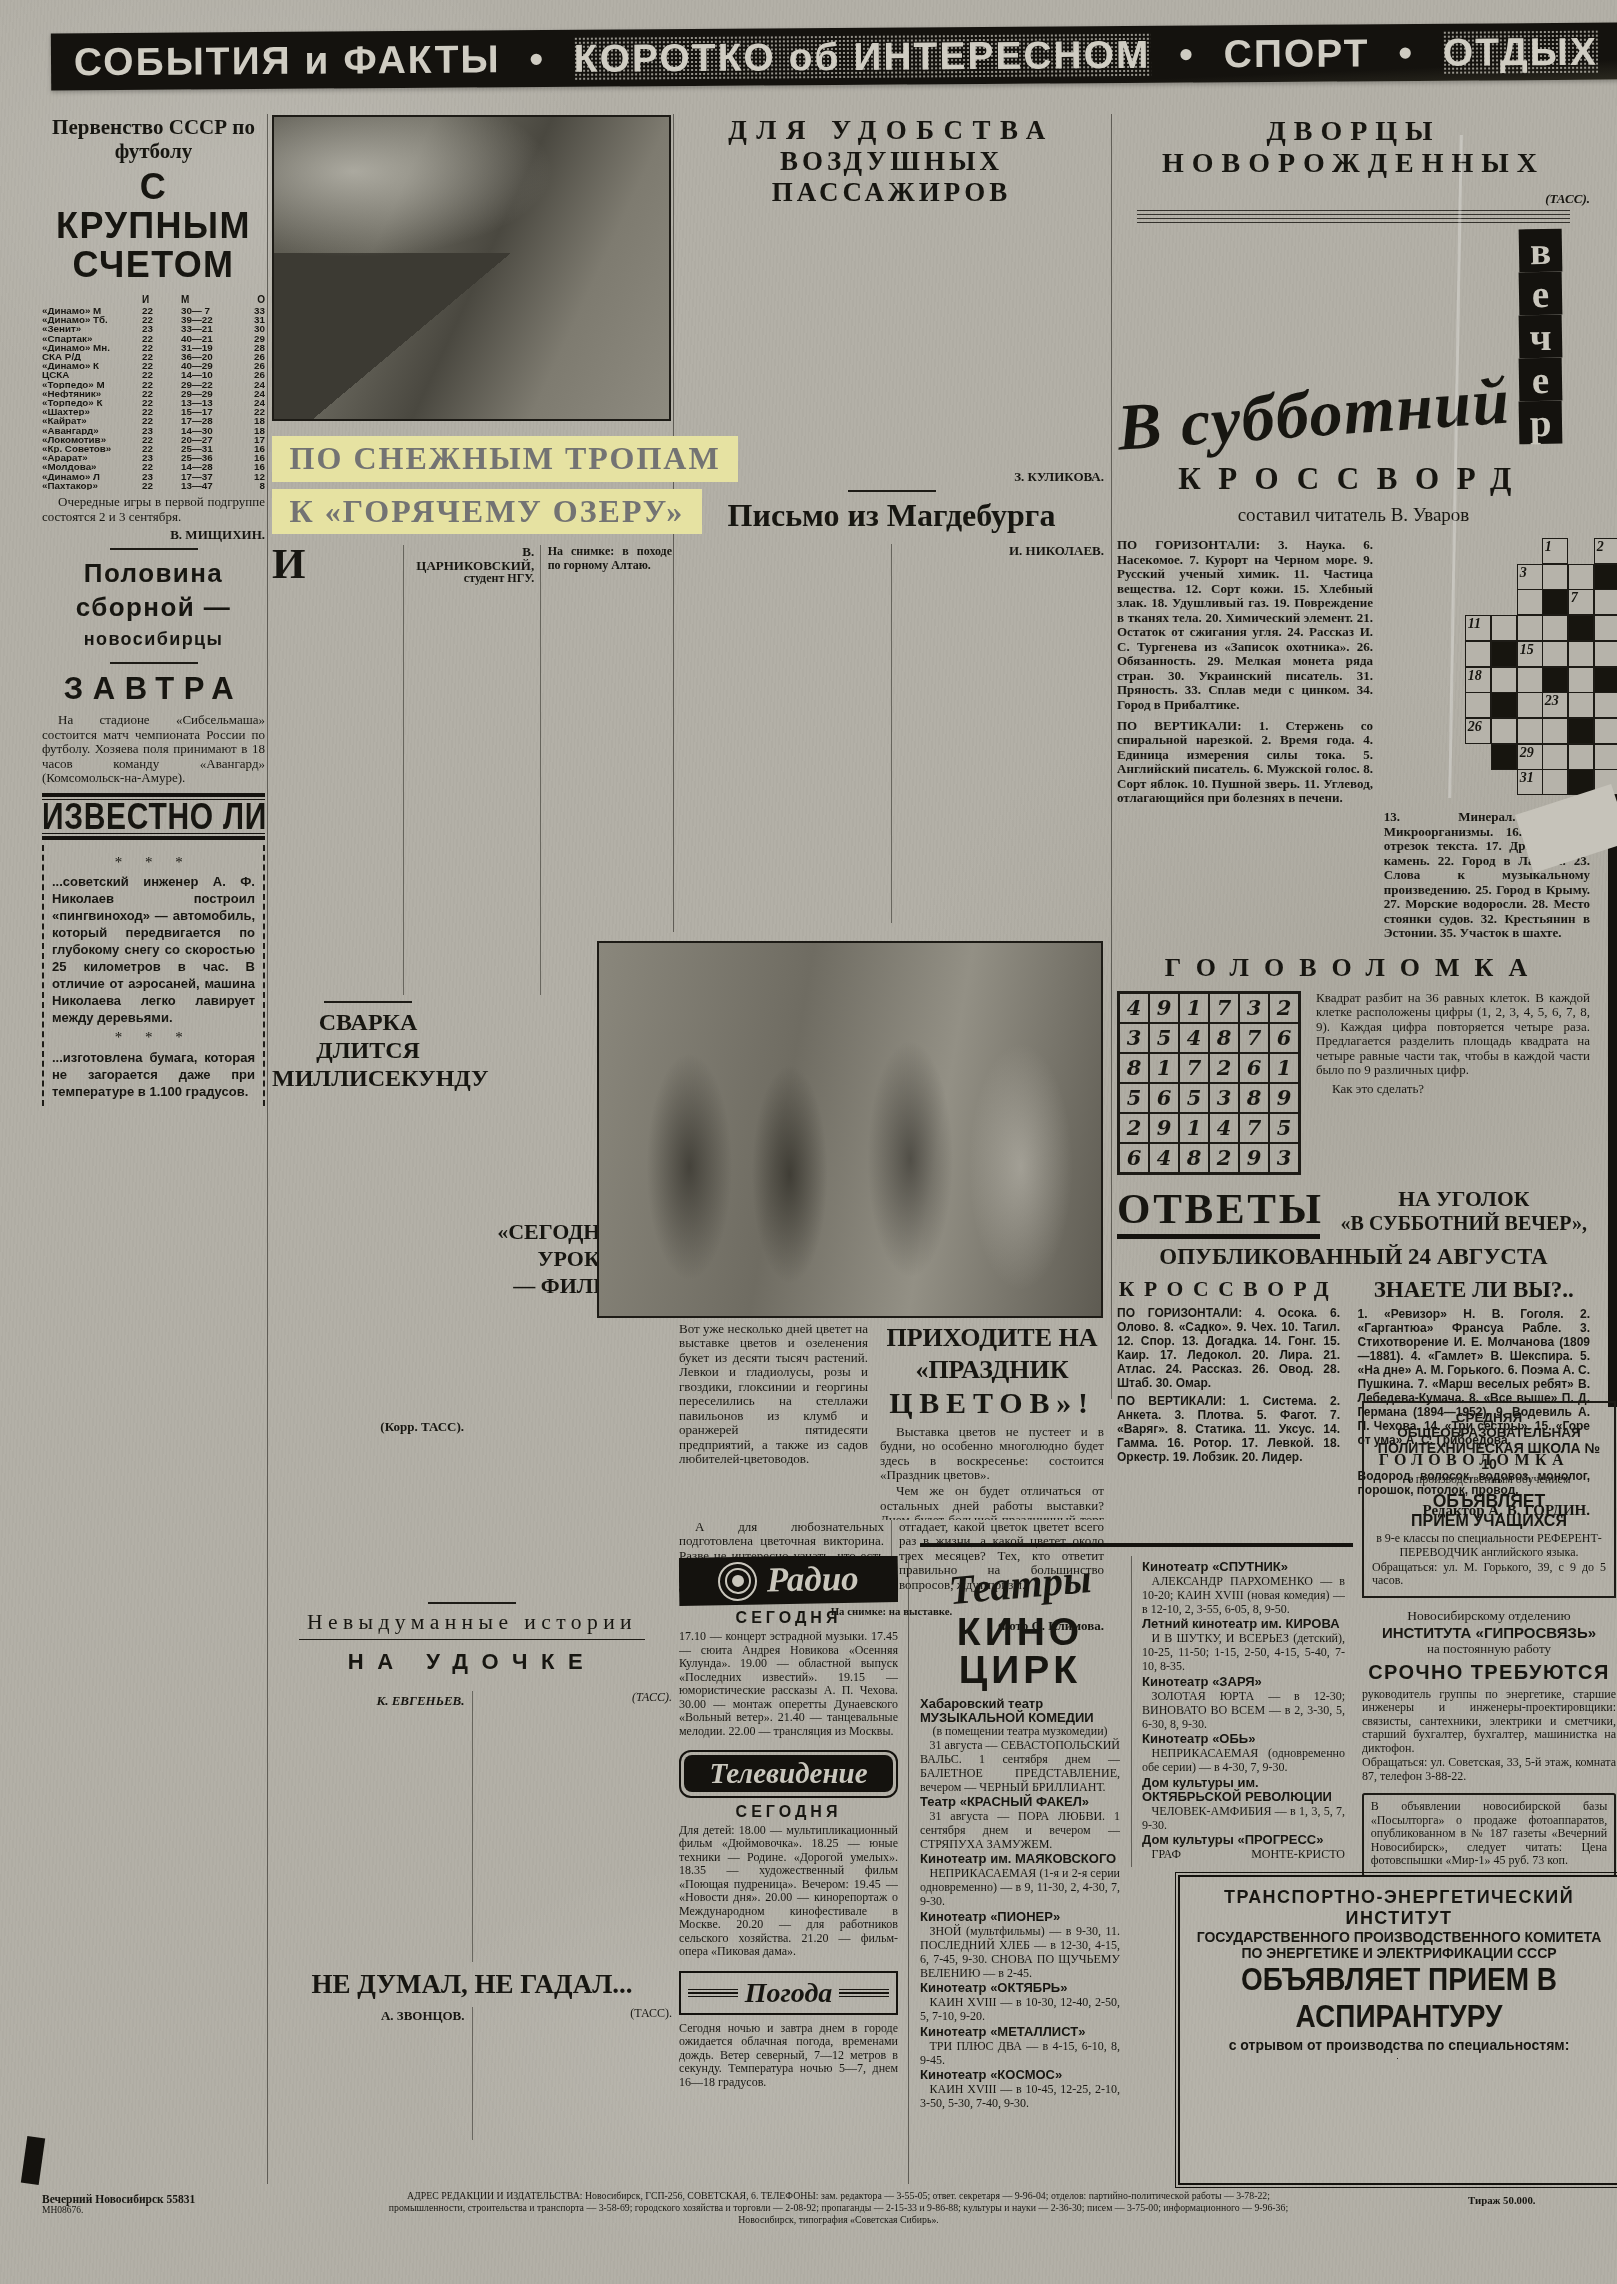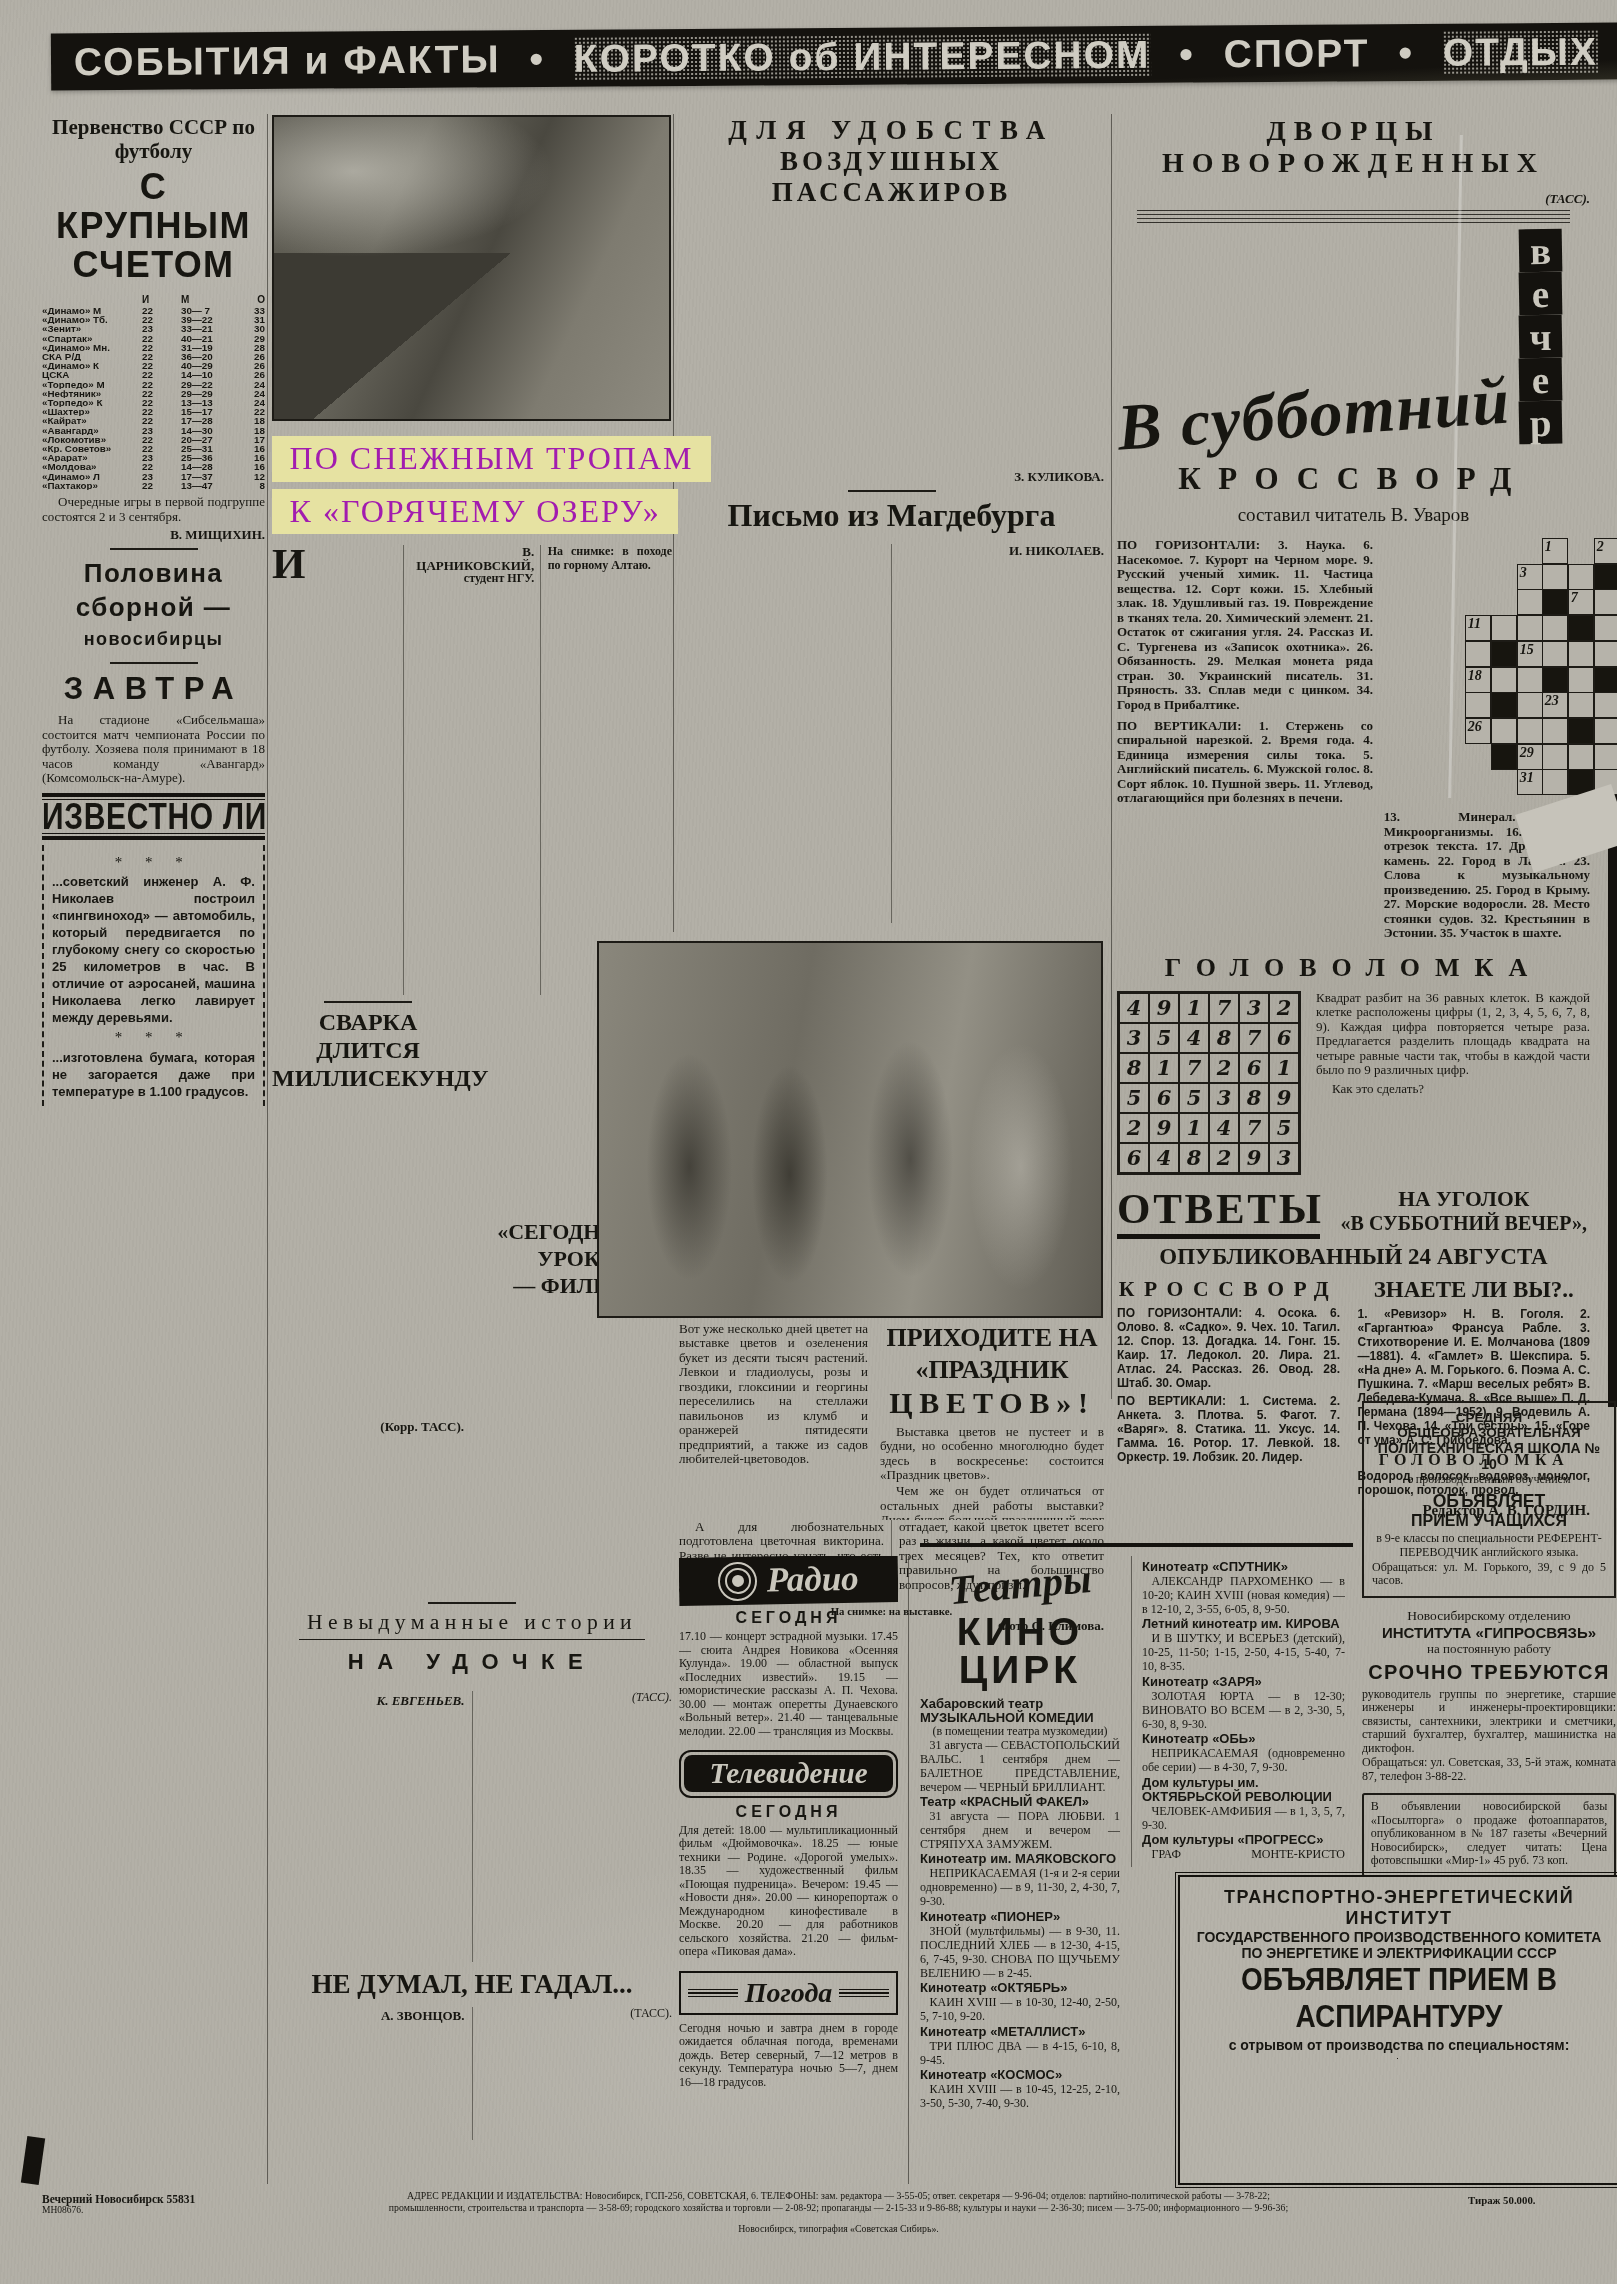--- a/index.html
+++ b/index.html
@@ -24,21 +24,21 @@
   .thick{height:4px;background:#14120e}
   
   .mast{display:flex;align-items:center;justify-content:space-between;background:linear-gradient(178deg,#14120e 82%,#2a281f);
     padding:0 23px;transform:rotate(-.4deg);box-shadow:0 2px 4px rgba(0,0,0,.25)}
   .mast span{color:#cfccc2;font-family:"Liberation Sans",sans-serif;font-weight:bold;font-size:39px;letter-spacing:2px;white-space:nowrap}
   .mast .spk{background-image:radial-gradient(rgba(179,176,167,.85) 0.7px, transparent 0.9px);background-size:4px 4px}
   
   .kick{font-size:21px;font-weight:bold;text-align:center;line-height:24px}
   .h-big-sans{font-family:"Liberation Sans",sans-serif;font-weight:bold;font-size:36px;line-height:39px;text-align:center;letter-spacing:1.4px}
   .h-serif{font-weight:bold;text-align:center}
-  .snowline{display:inline-block;background:#e6e2a2;color:#a21caf;font-weight:normal;font-size:32px;line-height:35px;
+  .snowline{display:inline-block;background:#e6e2a2;color:#737373;font-weight:bold;font-size:32px;line-height:35px;
     letter-spacing:2px;padding:5.4px 17.6px;white-space:nowrap;text-indent:0}
   .byline{font-weight:bold;text-align:right;font-size:13px;margin-top:2.7px}
   .photo{border:2px solid #1d1b16}
   .cols2{column-count:2;column-gap:15px;column-rule:0.7px solid rgba(30,28,22,.5)}
   .cols3{column-count:3;column-gap:13.5px;column-rule:0.7px solid rgba(30,28,22,.5)}
   .clip{overflow:hidden}
   
   .st-head{display:flex;font-family:"Liberation Sans",sans-serif;font-weight:bold;font-size:10px;margin:4px 0 1.4px}
   .trow{display:flex;font-family:"Liberation Sans",sans-serif;font-weight:bold;font-size:9.8px;line-height:9.2px;white-space:nowrap}
   .trow .team{width:100px;overflow:hidden}
@@ -790,20 +790,20 @@
       </div>
   </div>
 
   <div class="abs" style="left:42px;top:2193px;width:203px">
     <div style="font-size:11.5px;font-weight:bold">Вечерний Новосибирск 55831</div>
     <div style="font-size:9.5px;margin-top:0">МН08676.</div>
   </div>
   <div class="abs foot" style="left:257px;top:2190px;width:1163px">
     <div>АДРЕС РЕДАКЦИИ И ИЗДАТЕЛЬСТВА: Новосибирск, ГСП-256, СОВЕТСКАЯ, 6. ТЕЛЕФОНЫ: зам. редактора — 3-55-05; ответ. секретаря — 9-96-04; отделов: партийно-политической работы — 3-78-22;</div>
     <div>промышленности, строительства и транспорта — 3-58-69; городского хозяйства и торговли — 2-08-92; пропаганды — 2-15-33 и 9-86-88; культуры и науки — 2-36-30; писем — 3-75-00; информационного — 9-96-36;</div>
-    <div style="margin-top:10px">Новосибирск, типография «Советская Сибирь».</div>
+    <div style="margin-top:1px">Новосибирск, типография «Советская Сибирь».</div>
   </div>
   <div class="abs" style="left:1468px;top:2194px;width:149px;font-size:10.8px;font-weight:bold">Тираж 50.000.</div>
 
   <div class="abs" style="left:1454px;top:135px;width:2.7px;height:663px;background:rgba(255,255,255,.28);transform:rotate(1deg)"></div>
   <div class="abs" style="left:1522px;top:798px;width:101px;height:61px;background:#c6c3ba;transform:rotate(-18deg)"></div>
 </div>
 
 
 </body></html>

